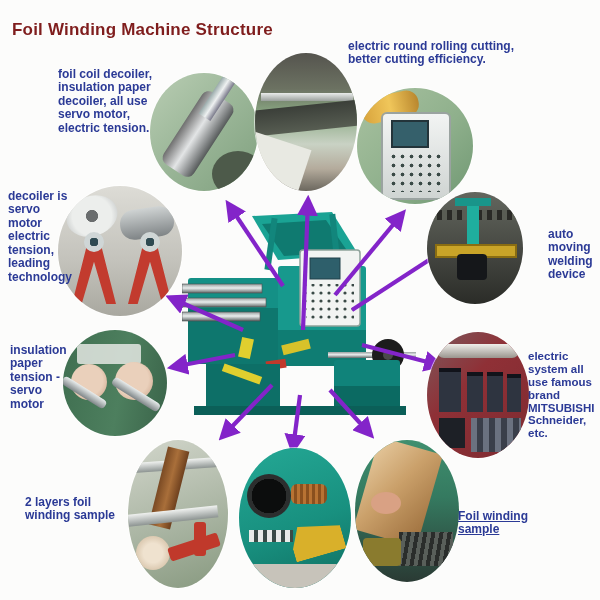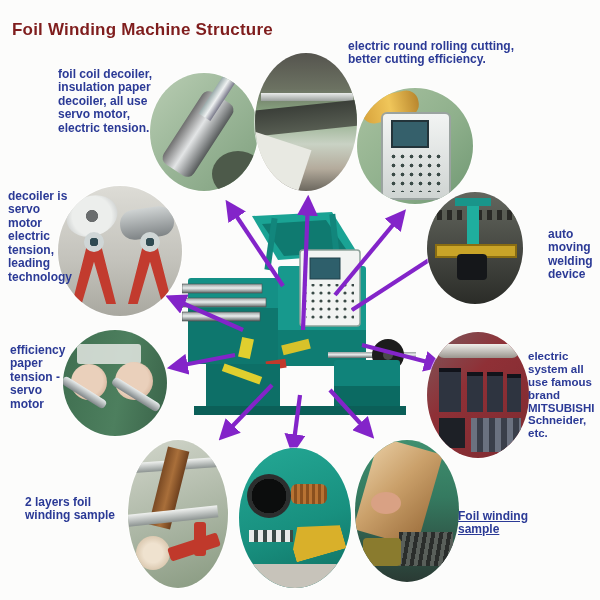--- a/index.html
+++ b/index.html
@@ -265,21 +265,21 @@
 servo
 motor
 electric
 tension,
 leading
 technology</div>
   <div class="callout c-welding">auto
 moving
 welding
 device</div>
-  <div class="callout c-insulation">efficiency
+  <div class="callout c-insulation">insulation
 paper
 tension -
 servo
 motor</div>
   <div class="callout c-electric">electric
 system all
 use famous
 brand
 MITSUBISHI
 Schneider,

